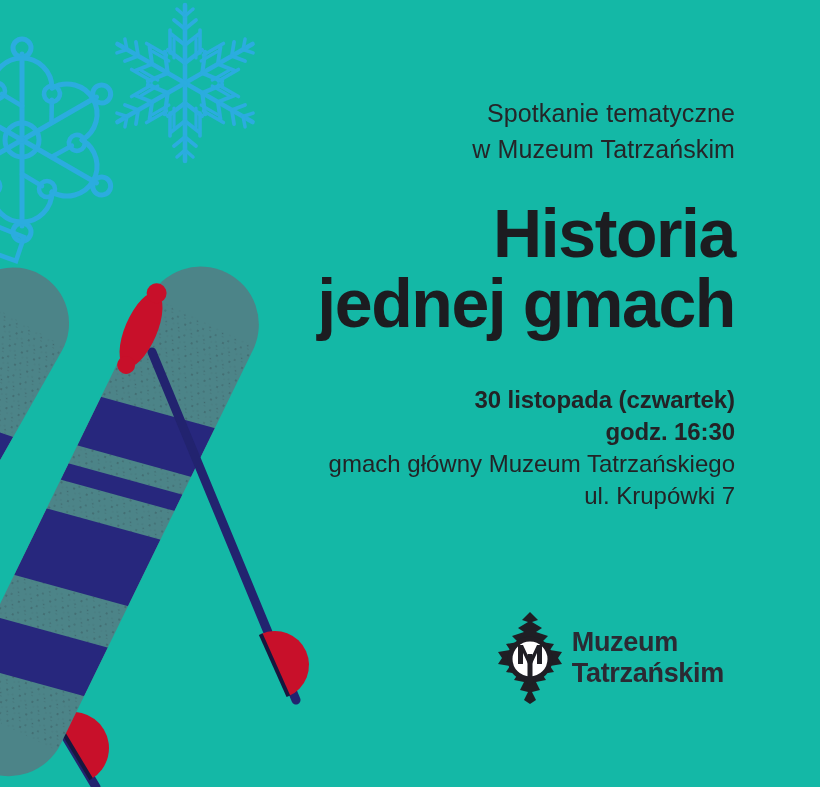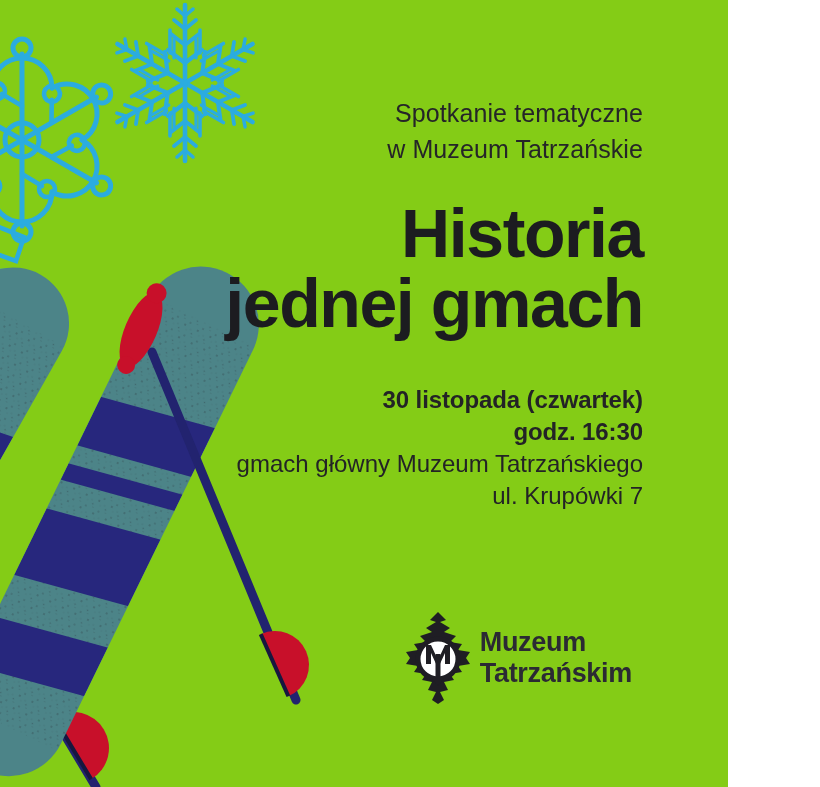--- a/index.html
+++ b/index.html
@@ -6,23 +6,23 @@
   html, body {
     margin: 0;
     padding: 0;
     background: #ffffff;
   }
   body {
     font-family: "Liberation Sans", sans-serif;
   }
   #poster {
     position: relative;
-    width: 728px;
+    width: 820px;
     height: 787px;
-    background: #84cc16;
+    background: #14b8a6;
     overflow: hidden;
   }
 
   
   .art-layer {
     position: absolute;
     left: 0;
     top: 0;
     width: 820px;
     height: 787px;
@@ -253,21 +253,21 @@
           <line x1="-34" y1="0.5" x2="34" y2="0.5" stroke="#17173f" stroke-width="4"></line>
         </g>
       </g>
     </svg>
   </div>
 
   <div class="text-col">
 
     <div class="kicker">
       <span class="kicker-line">Spotkanie tematyczne</span>
-      <span class="kicker-line">w Muzeum Tatrzańskie</span>
+      <span class="kicker-line">w Muzeum Tatrzańskim</span>
     </div>
 
     <h1 class="title">
       <span class="title-line">Historia</span>
       <span class="title-line">jednej gmach</span>
     </h1>
 
     <div class="details">
       <span class="detail-line strong">30 listopada (czwartek)</span>
       <span class="detail-line strong">godz. 16:30</span>

